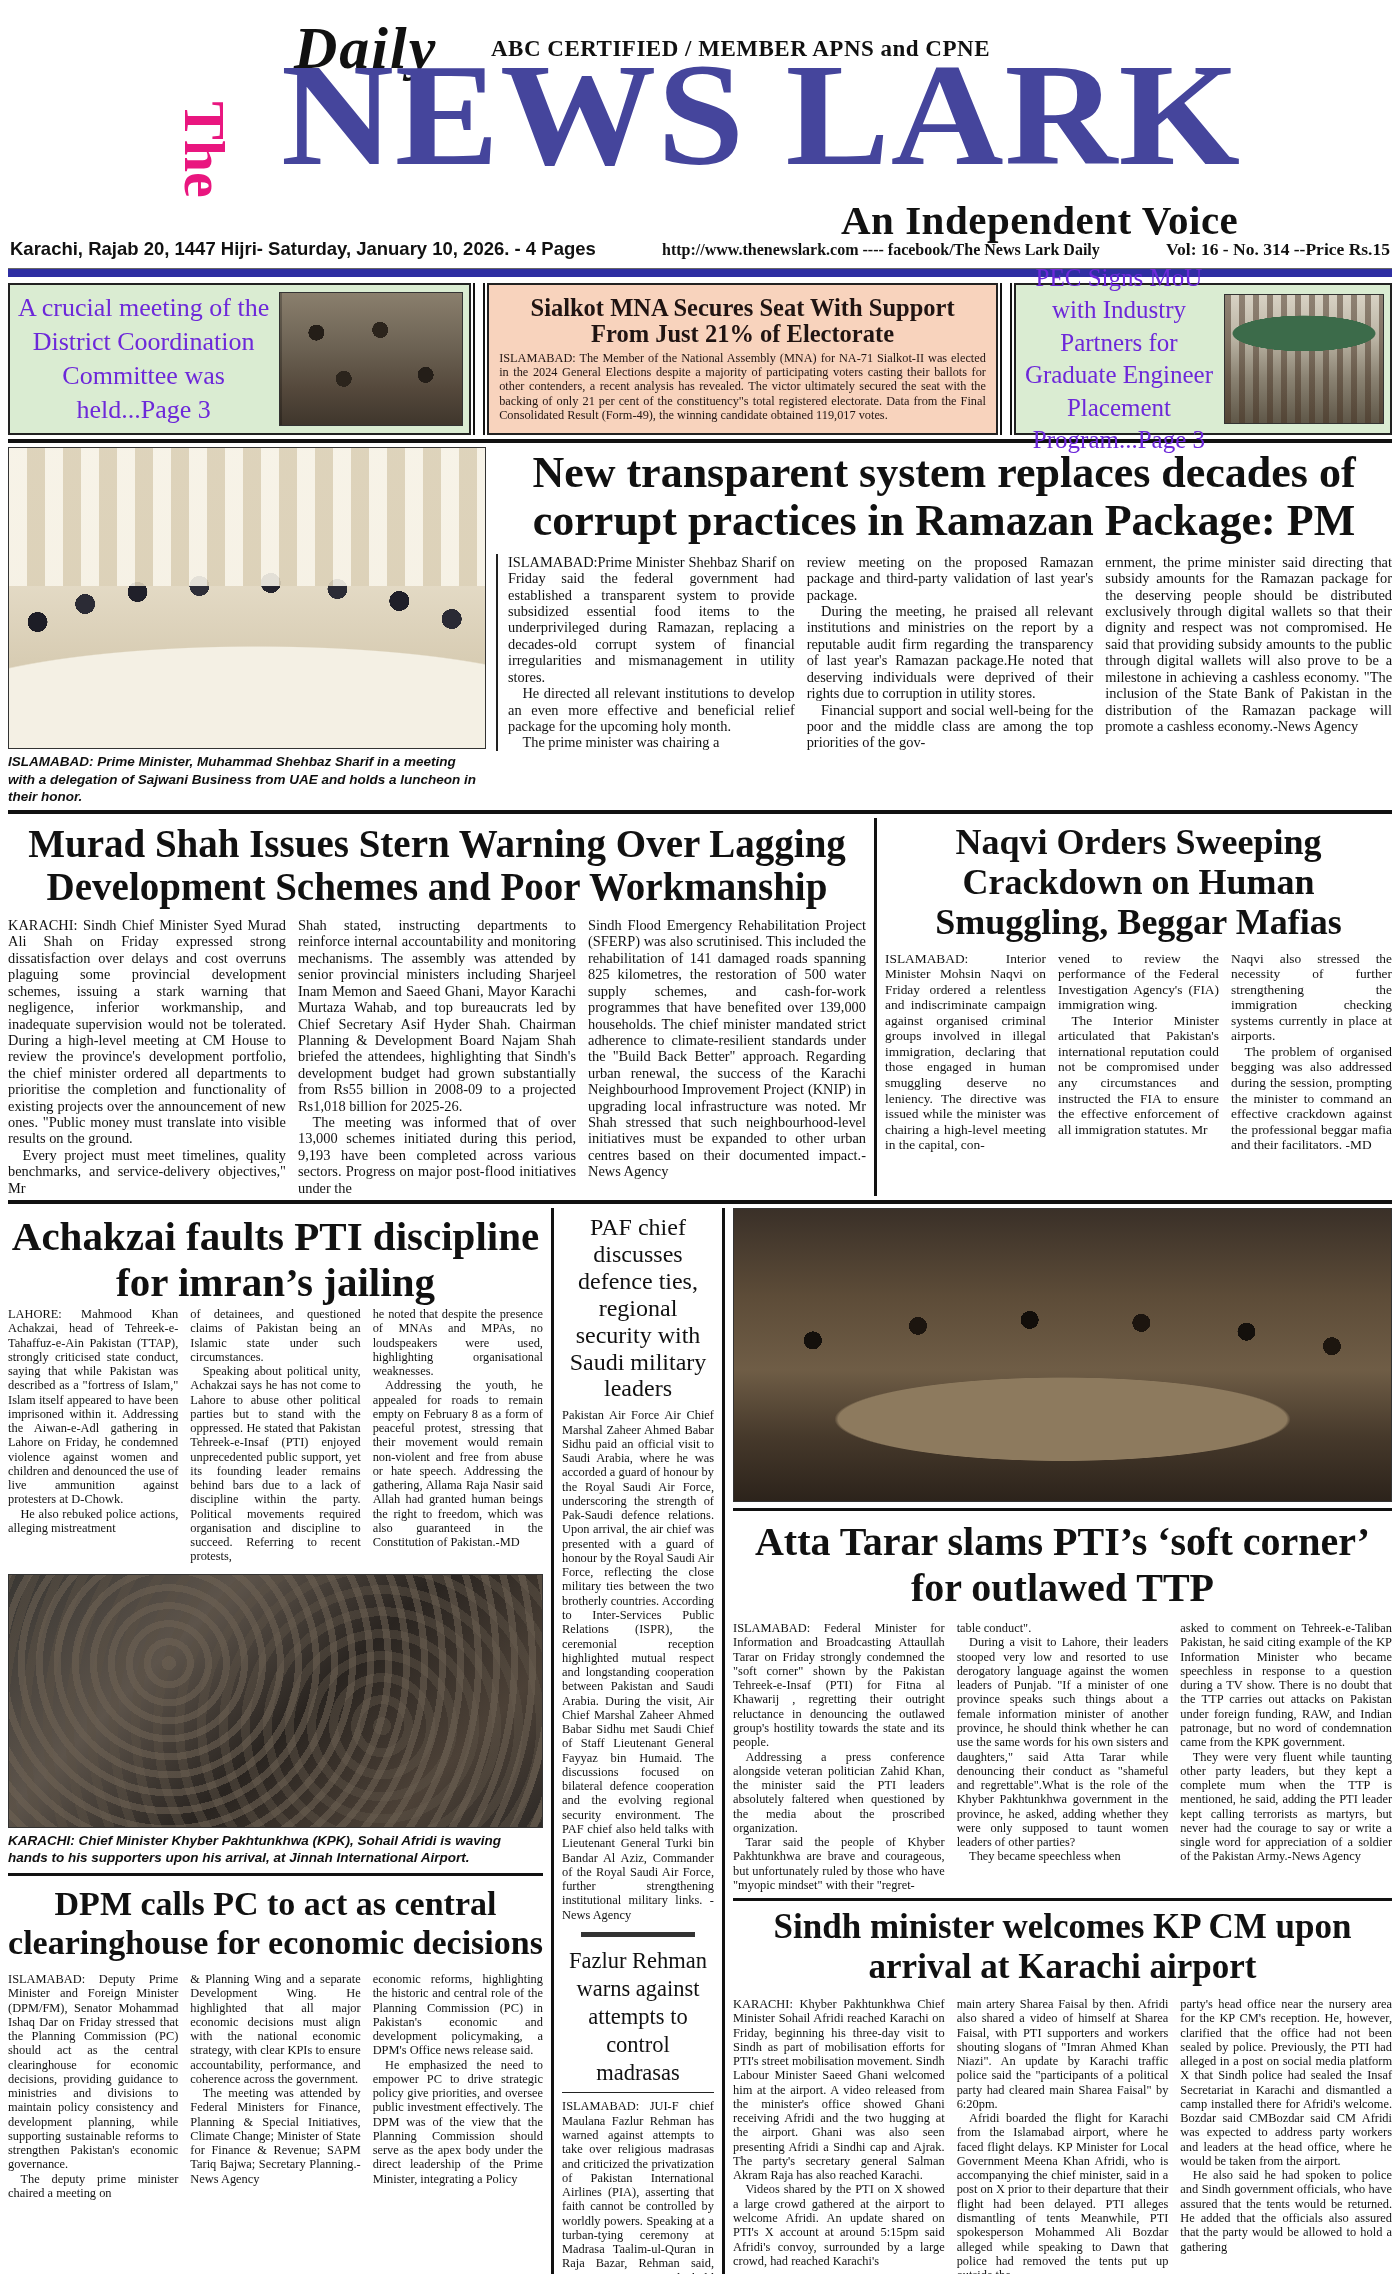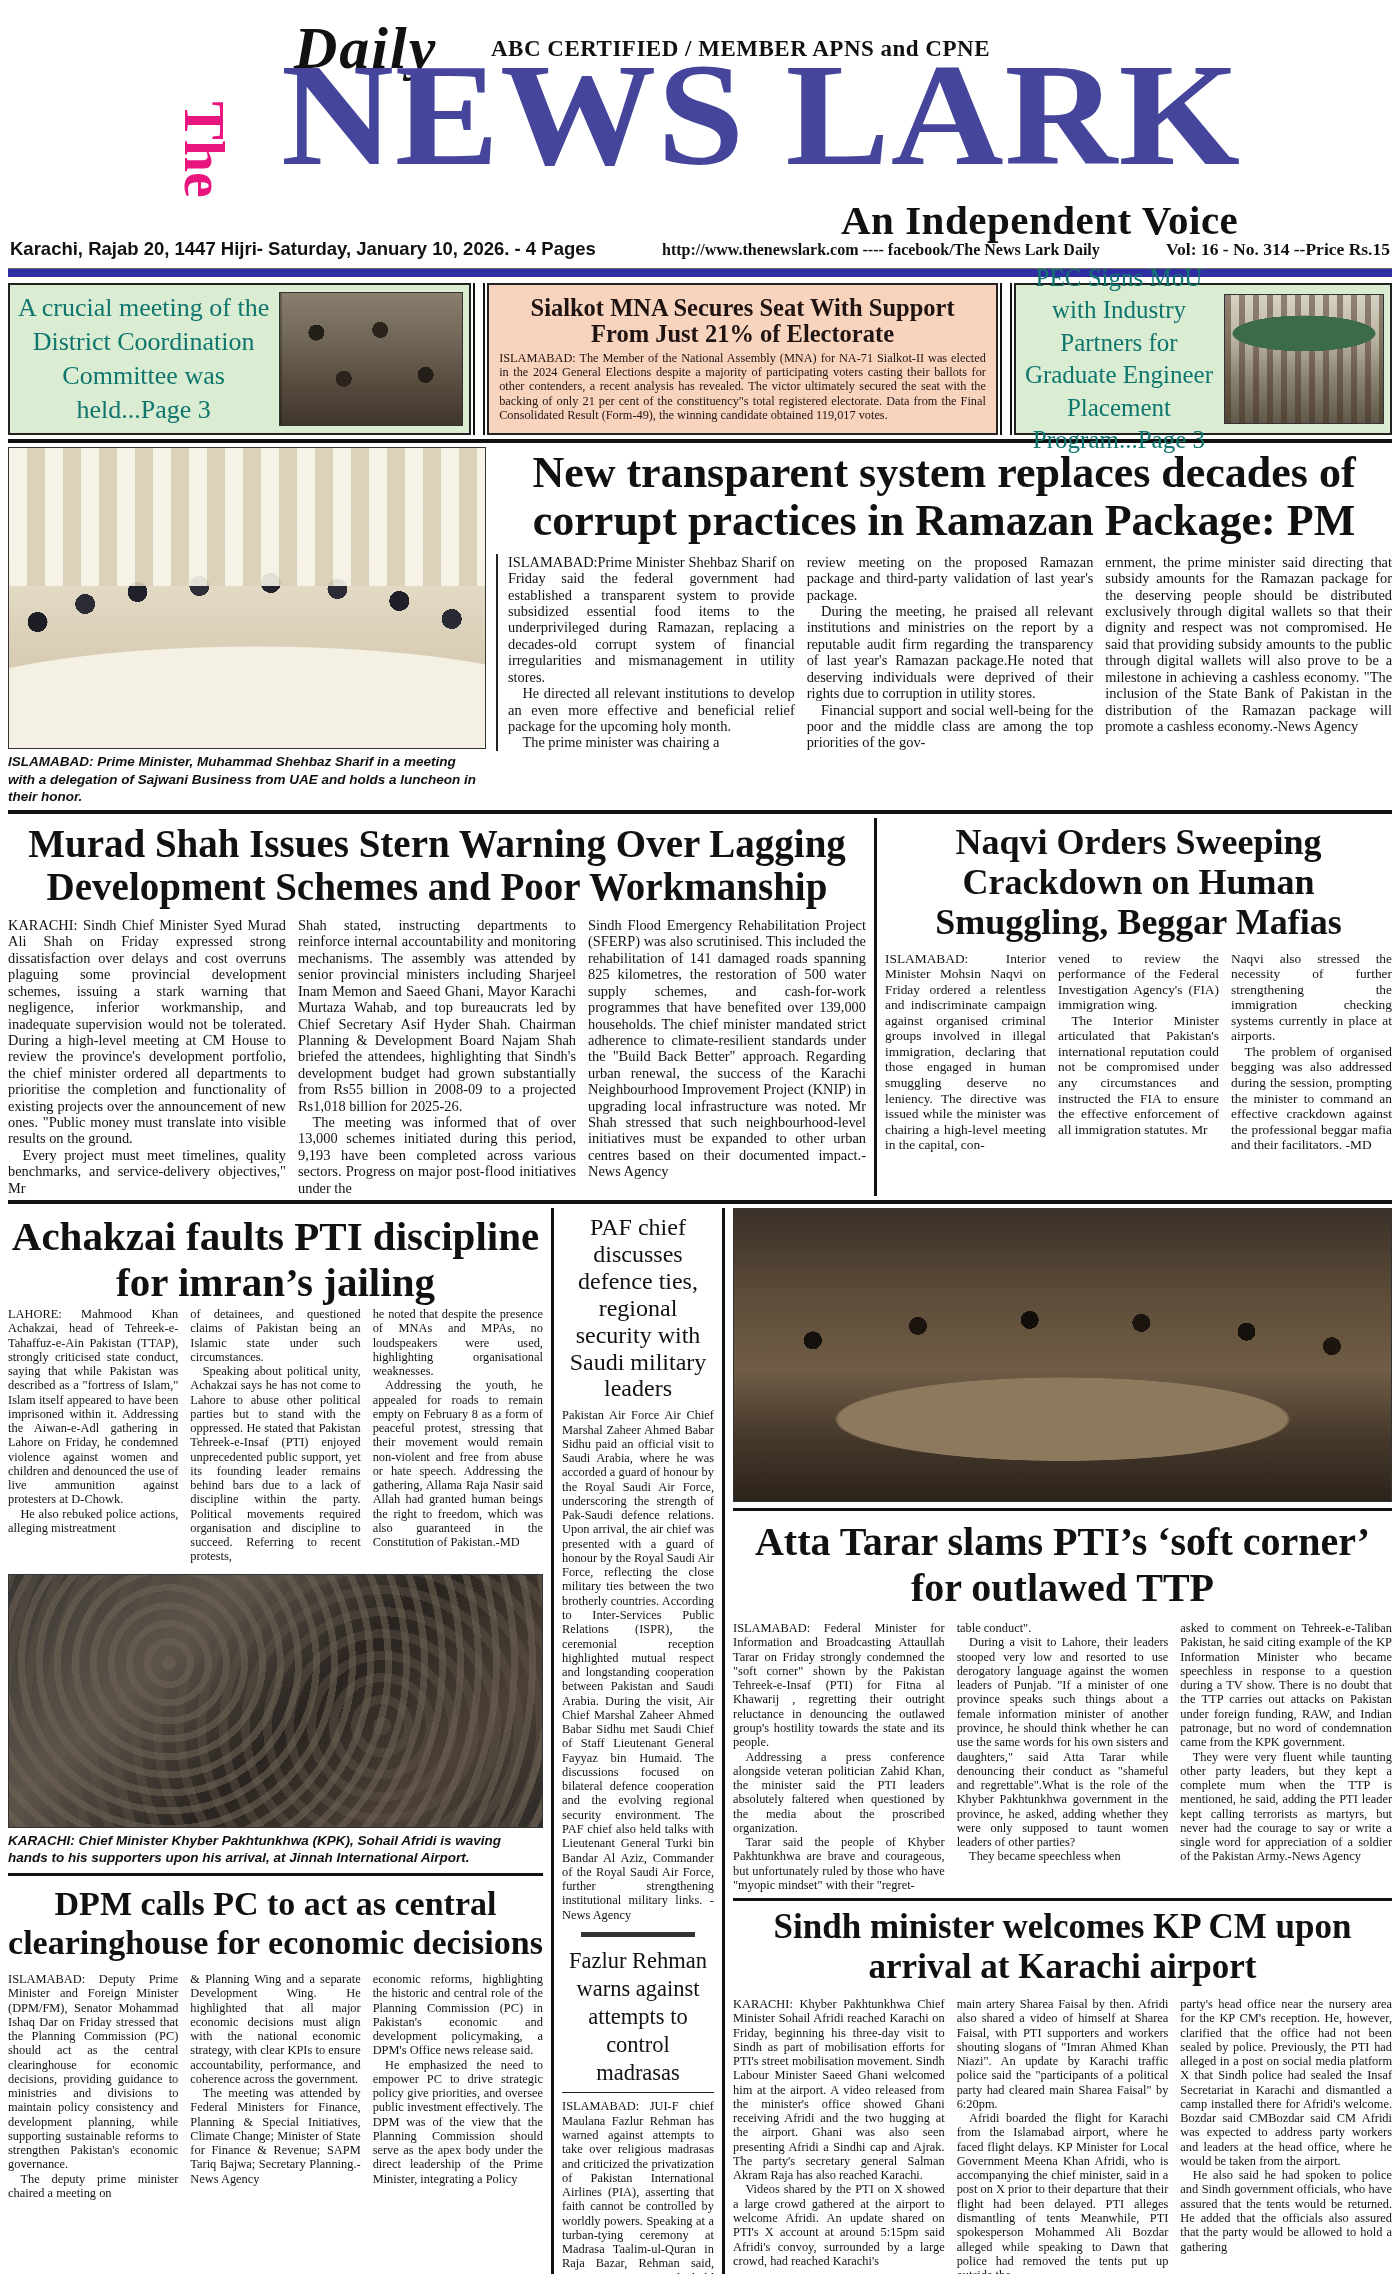--- a/index.html
+++ b/index.html
@@ -28,21 +28,21 @@
   .thin-rule{height:3px;background:#111;margin:6px 0;}
 
   
   .teaser-row{display:flex;align-items:stretch;height:152px;margin:6px 0 4px 0;}
   .teaser{border:2px solid #222;box-sizing:border-box;display:flex;align-items:center;padding:6px;gap:8px;}
   .teaser.green{background:#daecd2;}
   .teaser.peach{background:#f8d3bd;display:block;padding:8px 10px;}
   .t-left{width:468px;}
   .t-mid{width:516px;}
   .t-right{width:382px;}
-  .teaser-text{flex:1;text-align:center;font-size:26px;line-height:1.3;color:#0f766e;}
+  .teaser-text{flex:1;text-align:center;font-size:26px;line-height:1.3;color:#6d28d9;}
   .t-right .teaser-text{font-size:25px;}
   .teaser-photo{width:182px;height:132px;border:1px solid #333;flex:none;}
   .t-right .teaser-photo{width:158px;height:128px;}
   .vr2{width:8px;border-left:2.5px solid #111;border-right:2.5px solid #111;background:#fff;margin:0 2px;flex:none;}
   .sialkot-h{text-align:center;font-size:24.5px;line-height:1.08;margin:2px 0 3px 0;color:#201412;}
   .sialkot-b{font-size:12.3px;line-height:1.16;text-align:justify;color:#201412;}
 
   
   .cols{display:flex;gap:12px;}
   .col{flex:1;font-size:14.4px;line-height:1.14;text-align:justify;white-space:pre-line;}

